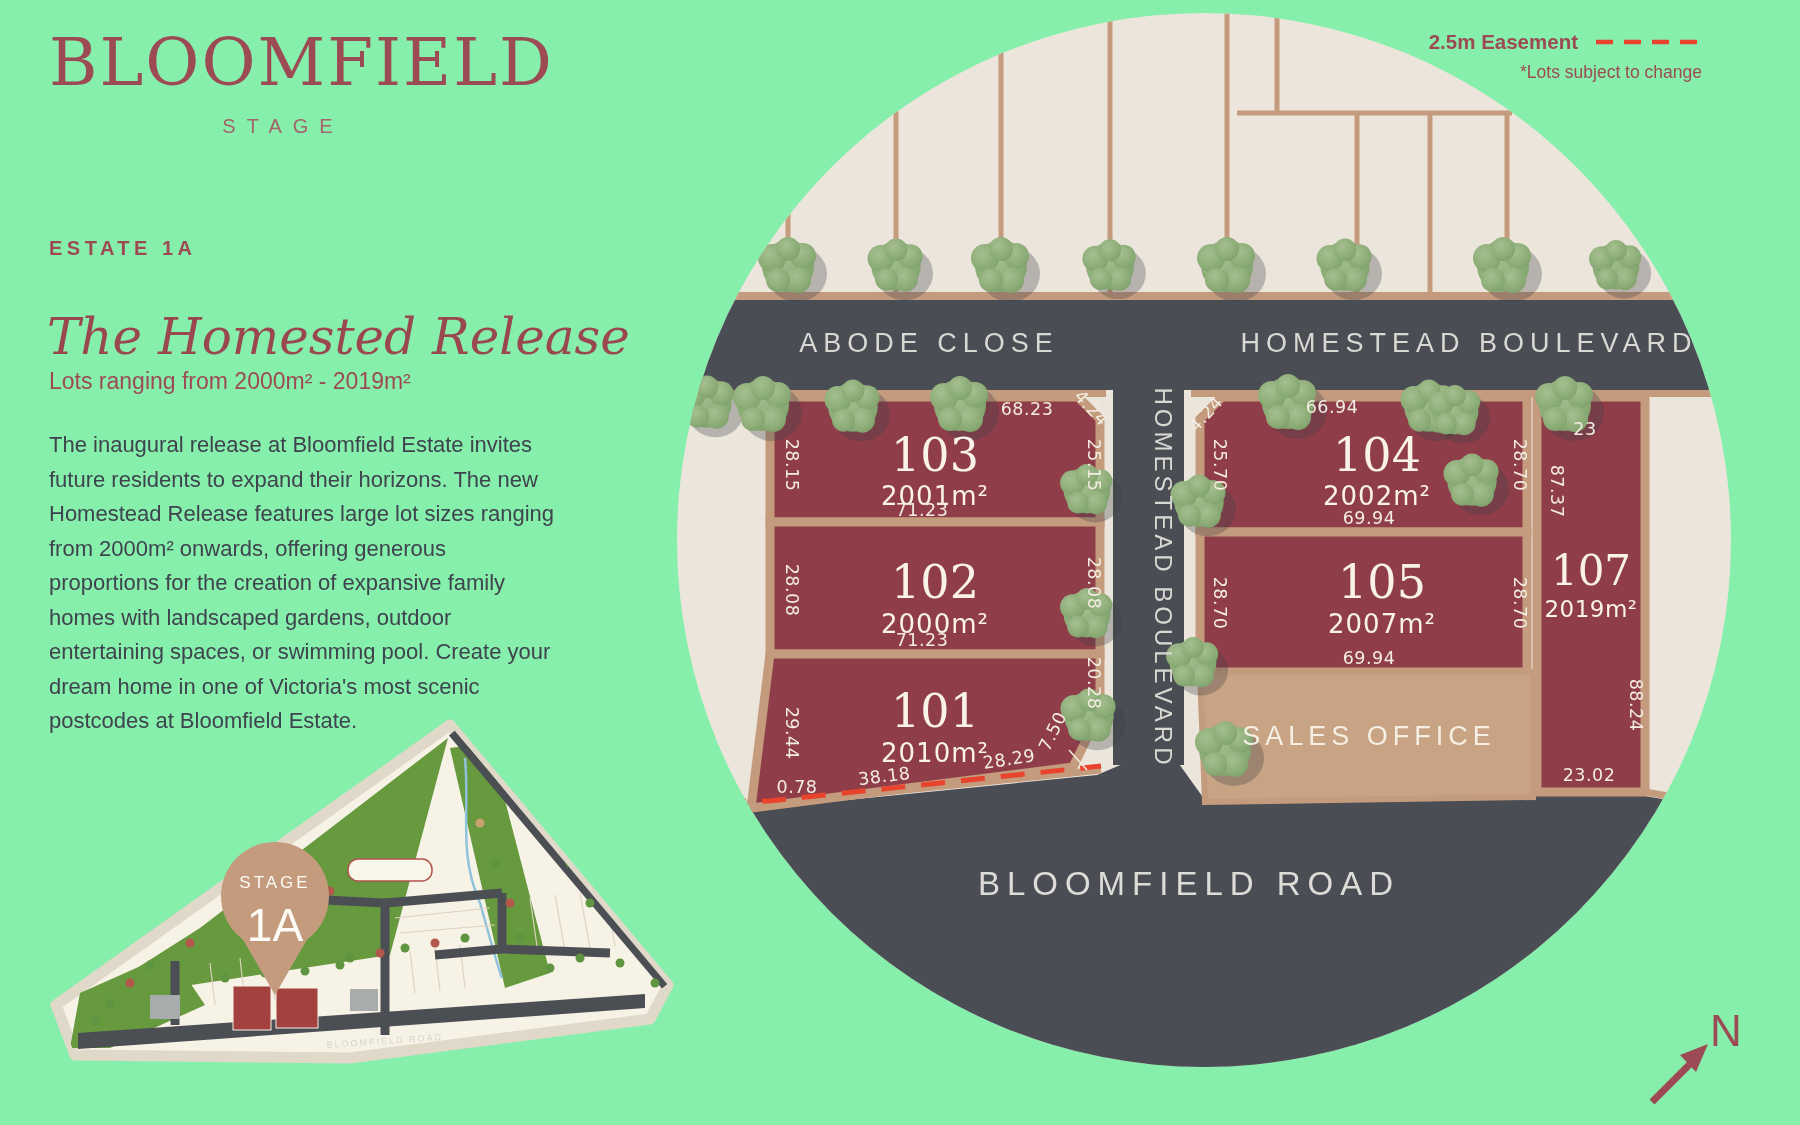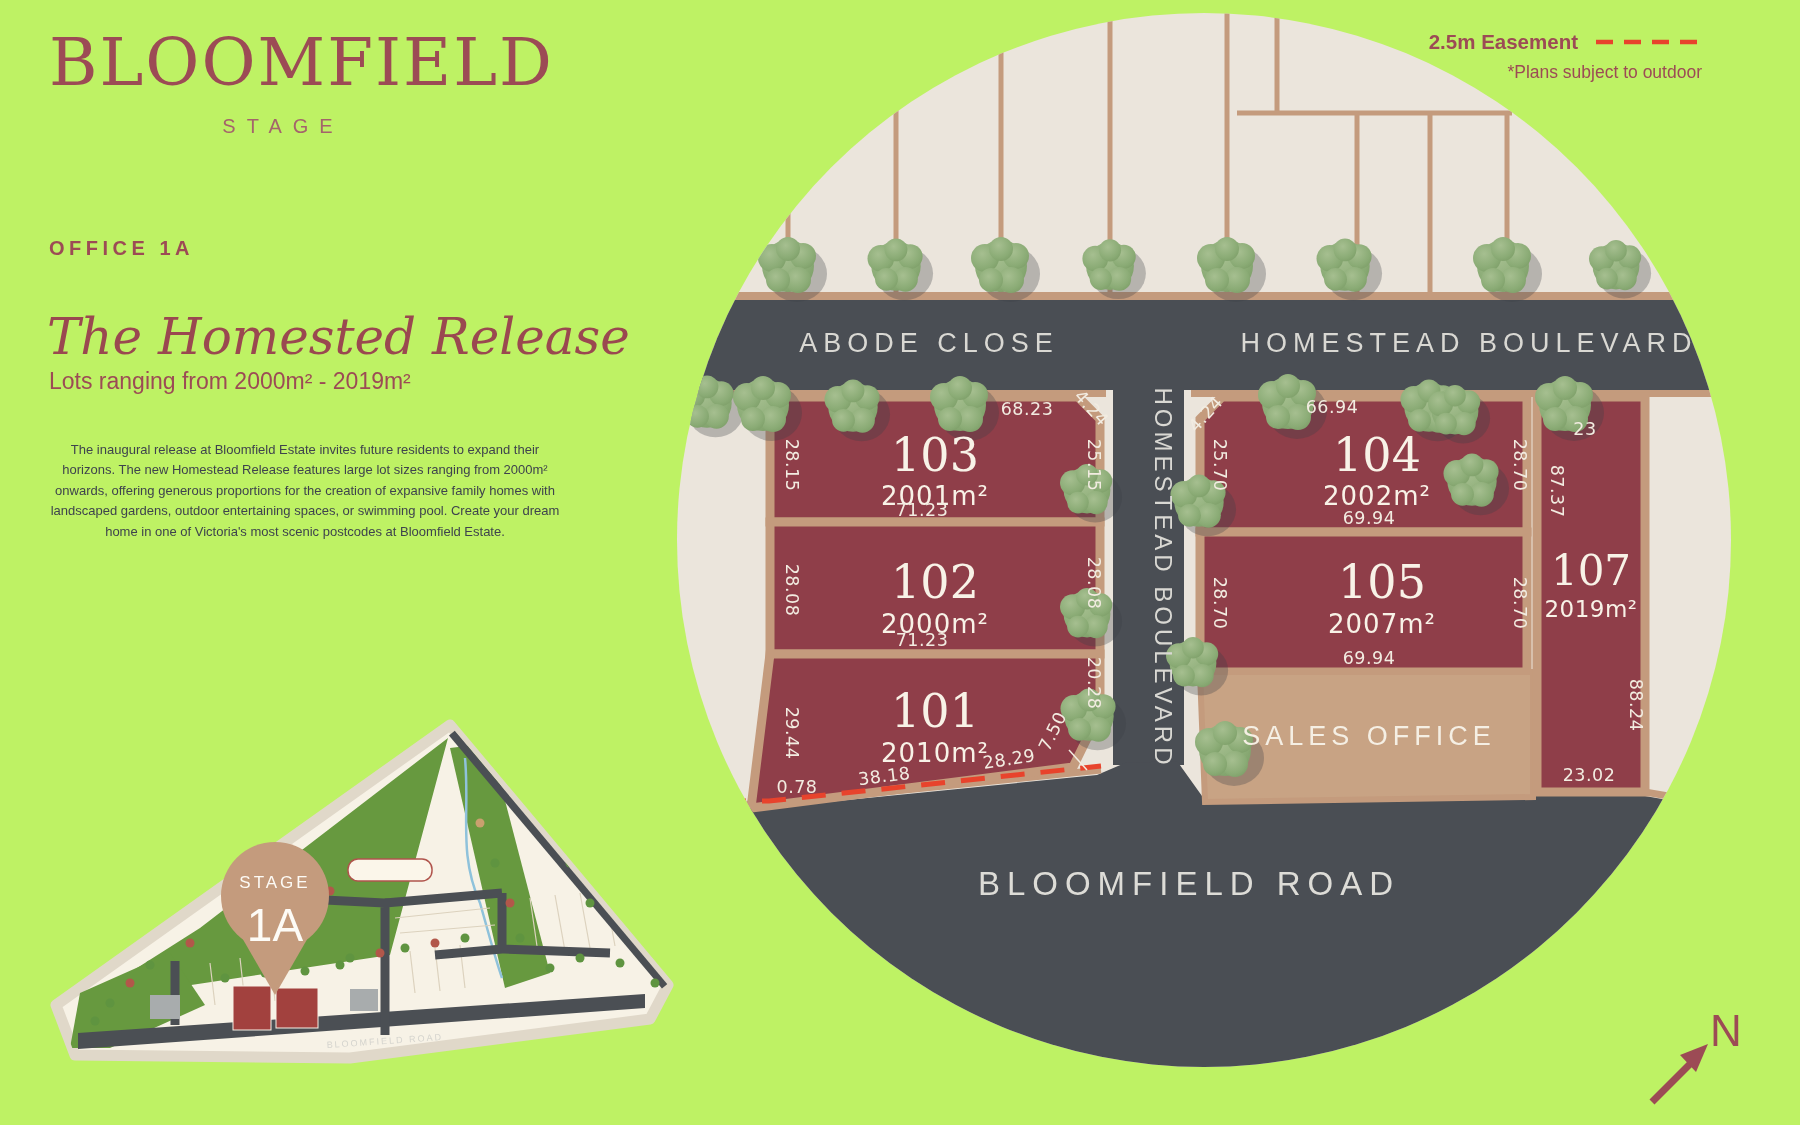--- a/index.html
+++ b/index.html
@@ -1,28 +1,28 @@
 <!DOCTYPE html>
 <html><head>
 <meta charset="utf-8">
 <style>
   * { margin:0; padding:0; box-sizing:border-box; }
   body { background:#ffffff; }
-  .canvas { position:relative; width:1800px; height:1125px; background:#bef264; overflow:hidden;
+  .canvas { position:relative; width:1800px; height:1125px; background:#86efac; overflow:hidden;
             font-family:"Liberation Sans", sans-serif; }
   .abs { position:absolute; }
 
   
   .logo-wrap { left:49px; top:24px; width:468px; }
   .logo { font-family:"DejaVu Serif", serif; font-size:66px; color:#9C4B55; letter-spacing:2px; white-space:nowrap; }
   .tagline { text-align:center; font-size:20px; letter-spacing:11px; color:#A4646B; margin-top:14px; }
   .stage-label { left:49px; top:237px; font-size:20px; letter-spacing:4.5px; font-weight:bold; color:#9C4B55; }
   .page-title { left:47px; top:308px; font-family:"DejaVu Serif", serif; font-size:50px; color:#9A4850;font-style:italic; }
   .subtitle { left:49px; top:368px; font-size:23px; color:#9C4B55; }
-  .body-copy { left:49px; top:440px; width:512px; font-size:13px; line-height:1.57; color:#3E434D;text-align:center; }
+  .body-copy { left:49px; top:428px; width:512px; font-size:22px; line-height:1.57; color:#3E434D; }
 
   
   .legend { top:30px; right:98px; display:flex; flex-direction:column; align-items:flex-end; gap:8px; color:#9C4B55; }
   .legend-row { display:flex; align-items:center; gap:16px; }
   .legend-ease { font-size:20.5px; font-weight:bold;margin-left:42px; }
   .legend-note { font-size:17.5px; }
 
   
   svg text { text-anchor:middle; }
   .dim { font-family:"DejaVu Sans", sans-serif; font-size:17.5px; fill:#F2ECE1; letter-spacing:.5px; }
@@ -41,33 +41,33 @@
 </head>
 <body>
 
 <div class="canvas">
 
   <div class="abs logo-wrap">
     <div class="logo">BLOOMFIELD</div>
     <div class="tagline">STAGE</div>
   </div>
 
-  <div class="abs stage-label">OFFICE 1A</div>
+  <div class="abs stage-label">ESTATE 1A</div>
   <div class="abs page-title">The Homested Release</div>
   <div class="abs subtitle">Lots ranging from 2000m² - 2019m²</div>
   <div class="abs body-copy">The inaugural release at Bloomfield Estate invites future residents to expand their horizons. The new Homestead Release features large lot sizes ranging from 2000m² onwards, offering generous proportions for the creation of expansive family homes with landscaped gardens, outdoor entertaining spaces, or swimming pool. Create your dream home in one of Victoria's most scenic postcodes at Bloomfield Estate.</div>
 
   <div class="abs legend">
     <div class="legend-row">
       <span class="legend-ease">2.5m Easement</span>
       <svg width="108" height="8">
         <line x1="2" y1="4" x2="106" y2="4" stroke="#E8432C" stroke-width="4.5" stroke-dasharray="17 11"></line>
       </svg>
     </div>
-    <div class="legend-note">*Plans subject to outdoor</div>
+    <div class="legend-note">*Lots subject to change</div>
   </div>
 
   <svg class="abs" style="left:677px; top:13px;" width="1054" height="1054" viewBox="0 0 1054 1054">
     <defs>
       <clipPath id="mapclip">
           <circle cx="527" cy="527" r="527"></circle>
         </clipPath>
       <radialGradient id="treeGrad" cx="40%" cy="35%" r="75%">
         <stop offset="0%" stop-color="#A6BF90"></stop>
         <stop offset="70%" stop-color="#8AAB75"></stop>

